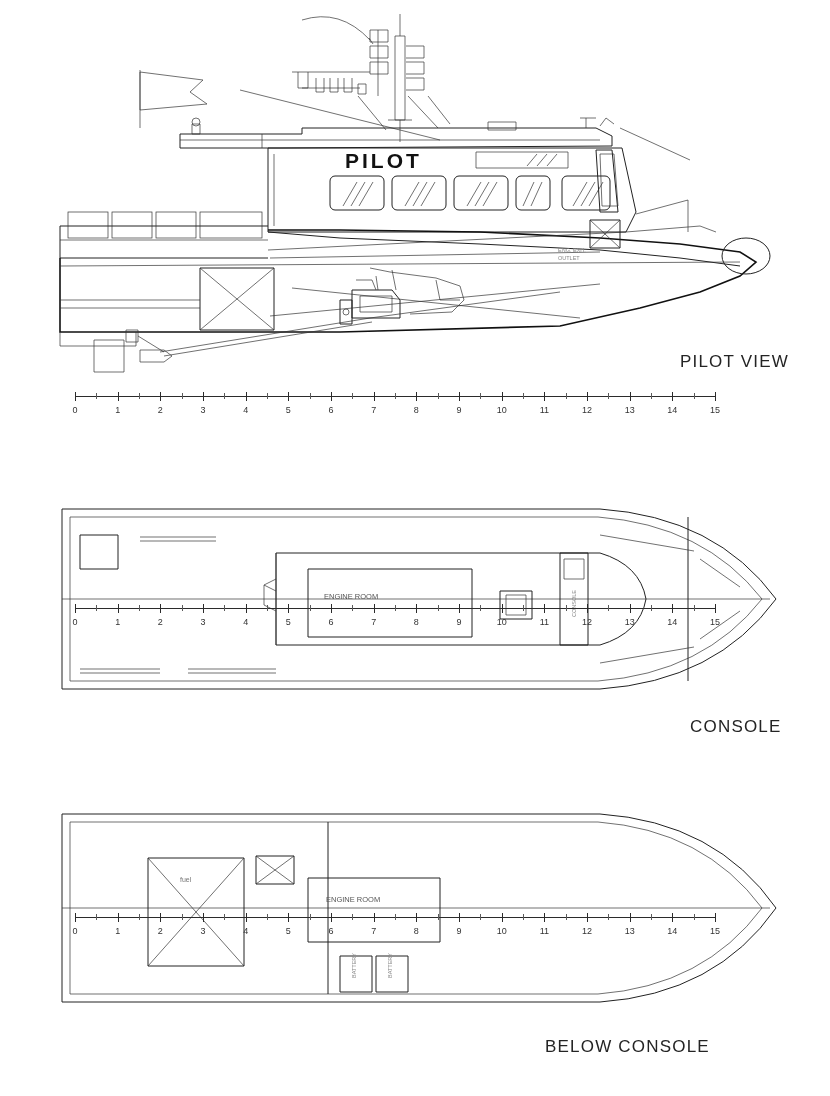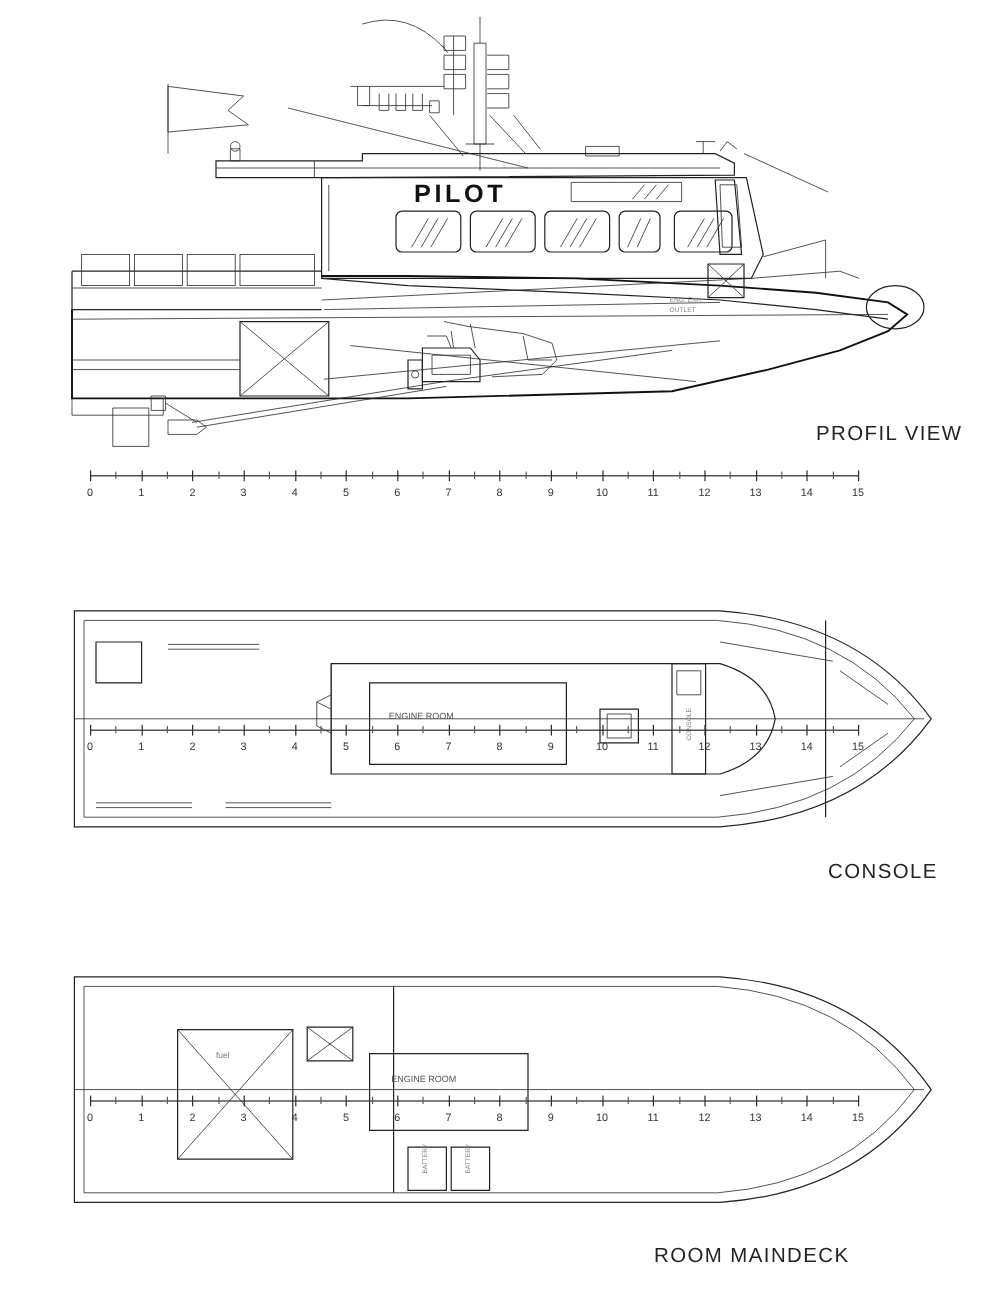--- a/index.html
+++ b/index.html
@@ -273,21 +273,21 @@
         <div class="tick" style="left: 554.667px;"></div>
         <div class="tick minor" style="left: 576px;"></div>
         <div class="tlabel" style="left: 554.667px;">13</div>
         <div class="tick" style="left: 597.333px;"></div>
         <div class="tick minor" style="left: 618.667px;"></div>
         <div class="tlabel" style="left: 597.333px;">14</div>
         <div class="tick" style="left: 640px;"></div>
         <div class="tlabel" style="left: 640px;">15</div>
       </div>
   </div>
-  <div class="view-label" id="profil-label">PROFIL  VIEW</div>
+  <div class="view-label" id="profil-label">PILOT  VIEW</div>
 
   <div class="view" id="view-maindeck" style="left:40px; top:495px; width:760px; height:210px;">
     <svg width="760" height="210" viewBox="0 0 760 210">
 
       <path class="ln" d="M22 14 L560 14 Q676 22 736 104 Q676 186 560 194 L22 194 Z"></path>
       <path class="ln-thin" d="M30 22 L558 22 Q664 30 722 104 Q664 178 558 186 L30 186 Z"></path>
 
       <path class="ln-thin" d="M22 104 L730 104" stroke-dasharray="0"></path>
 
       <path class="ln" d="M40 40 L78 40 L78 74 L40 74 Z"></path>
@@ -445,15 +445,15 @@
         <div class="tick" style="left: 554.667px;"></div>
         <div class="tick minor" style="left: 576px;"></div>
         <div class="tlabel" style="left: 554.667px;">13</div>
         <div class="tick" style="left: 597.333px;"></div>
         <div class="tick minor" style="left: 618.667px;"></div>
         <div class="tlabel" style="left: 597.333px;">14</div>
         <div class="tick" style="left: 640px;"></div>
         <div class="tlabel" style="left: 640px;">15</div>
       </div>
   </div>
-  <div class="view-label" id="below-label">ROOM  MAINDECK</div>
+  <div class="view-label" id="below-label">BELOW  CONSOLE</div>
 
 </div>
 
 </body></html>

